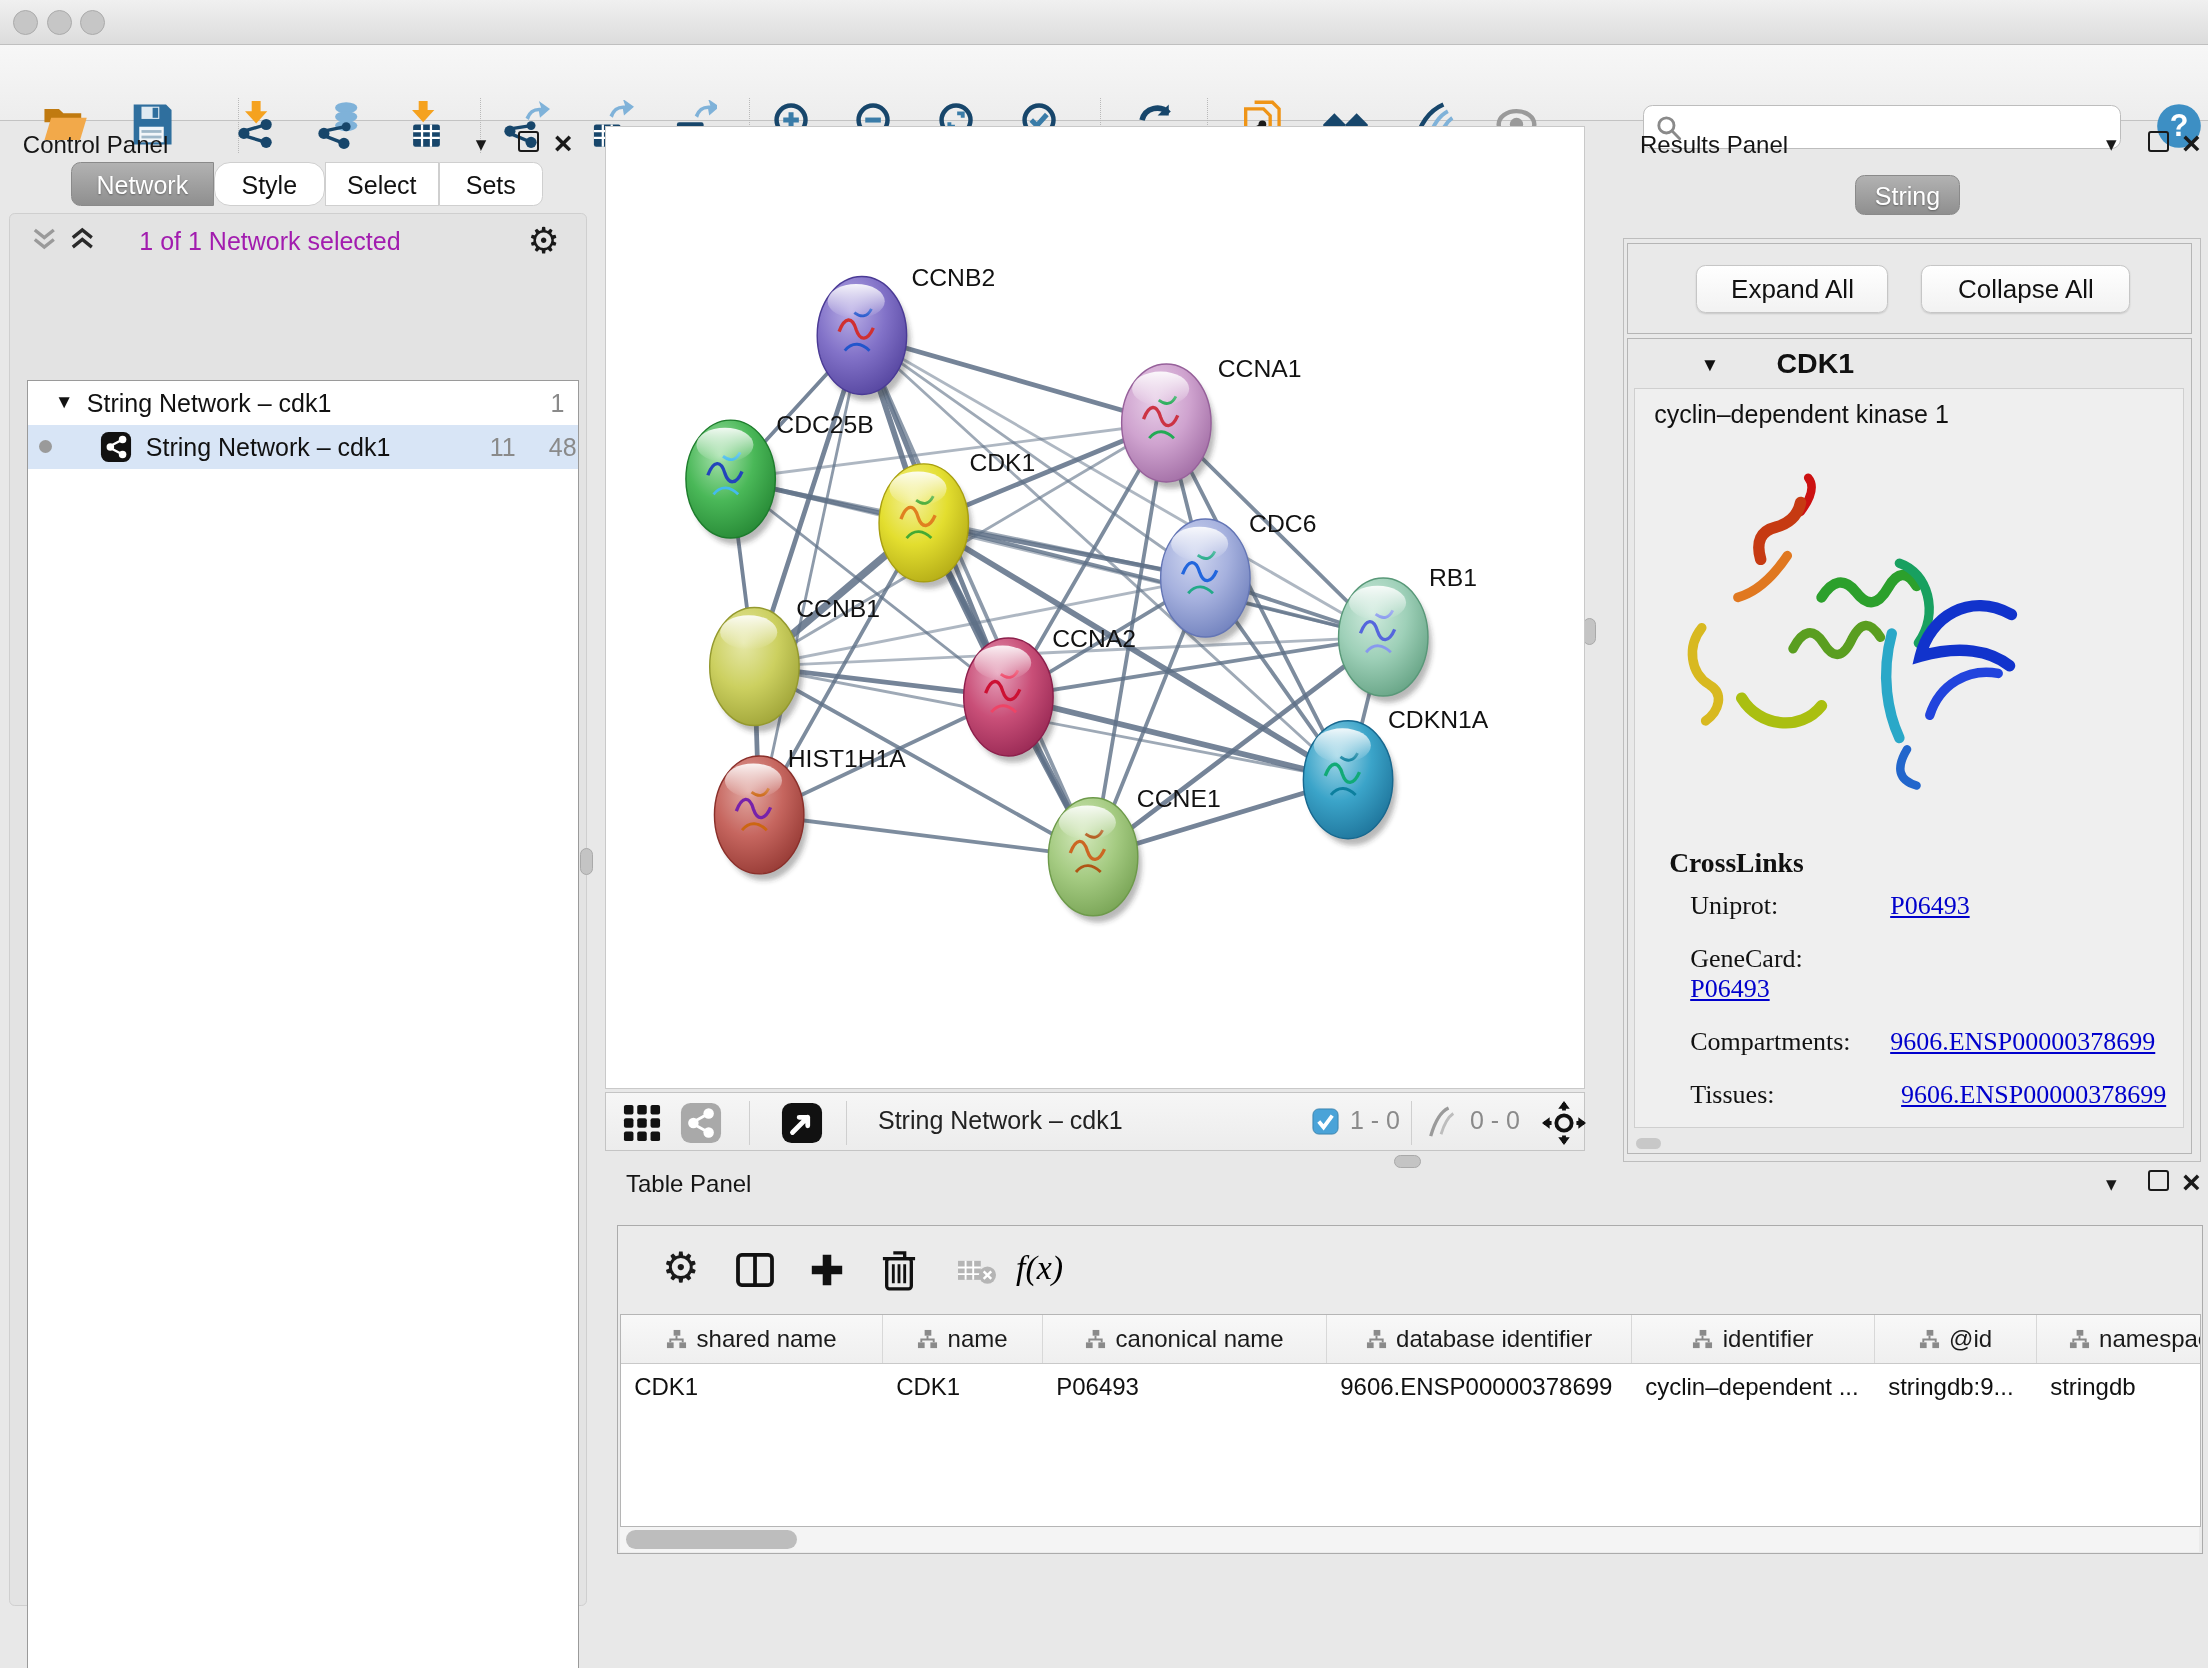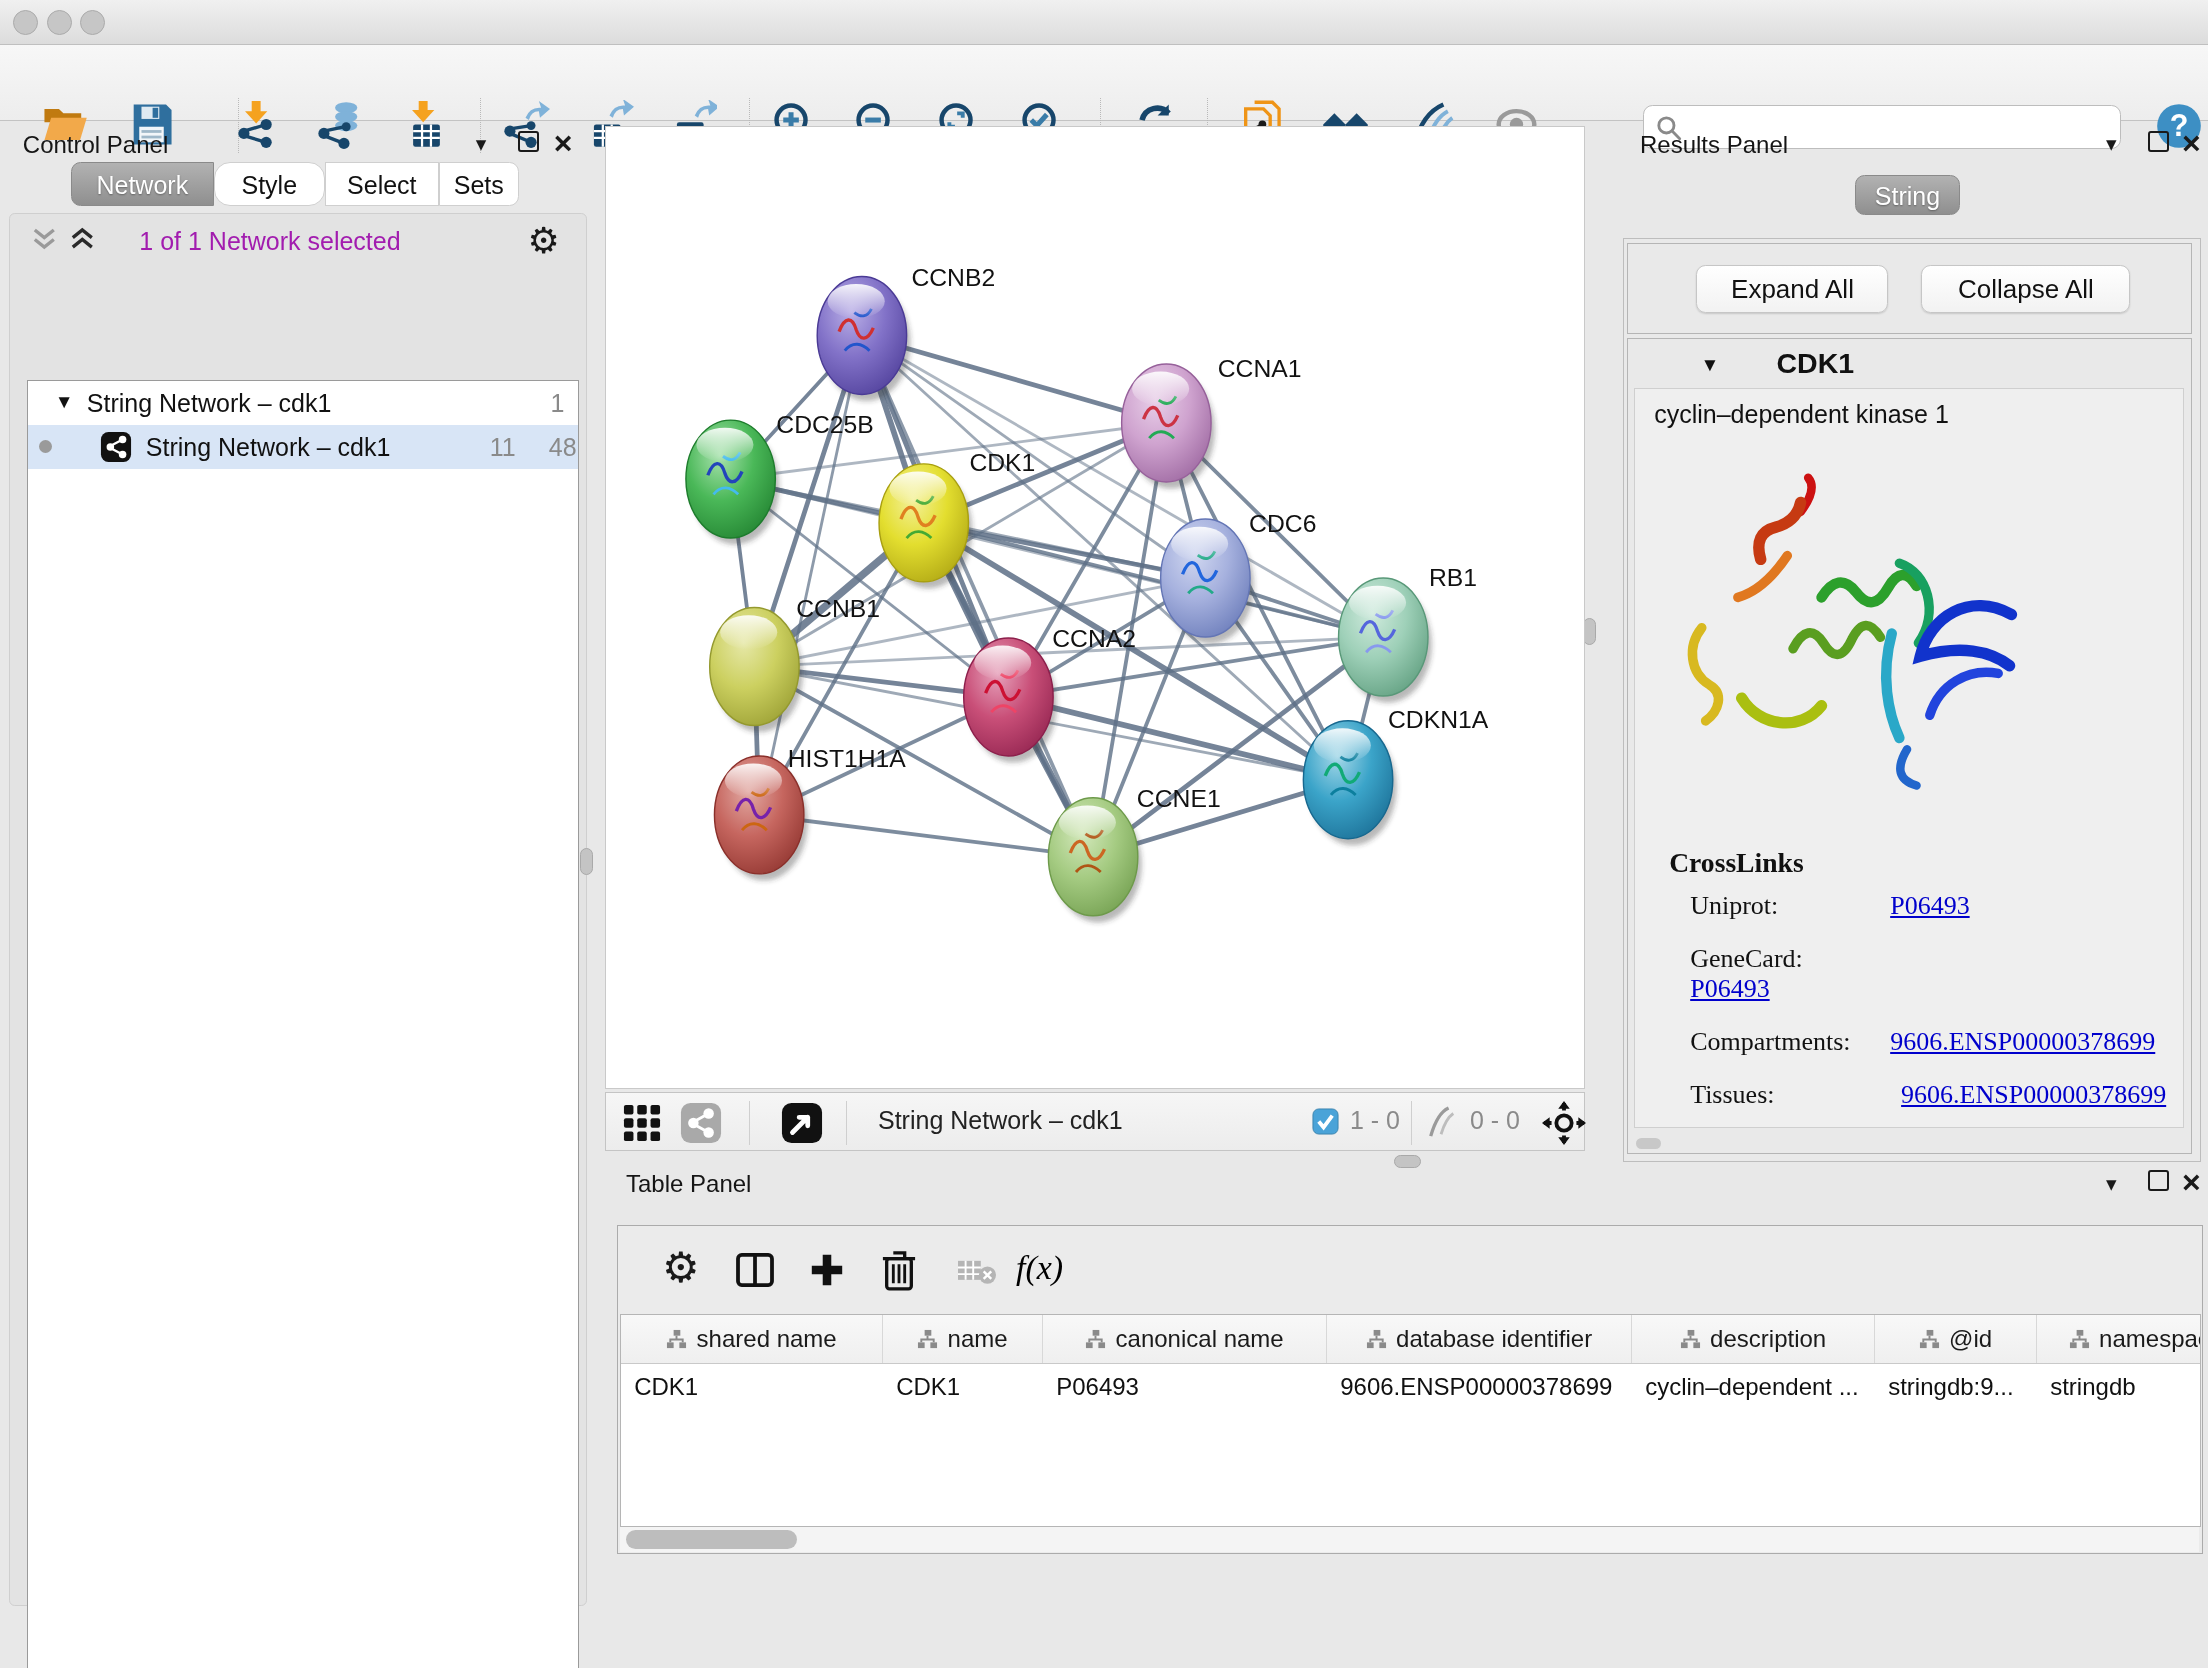--- a/index.html
+++ b/index.html
@@ -217,21 +217,21 @@
           <text x="22" y="31" text-anchor="middle" font-size="28" font-weight="bold" fill="#fff" font-family="Liberation Sans,sans-serif">?</text>
         </svg>
     </div>
   </div>
 
   <div class="abs" style="left:3.8px;top:121px;width:586px;height:1486px;">
     <div class="abs ptitle" style="left:19px;top:9.5px;">Control Panel</div>
     <div class="winic caret" style="left:472px;top:11.4px;">▾</div>
     <div class="winic floatic" style="left:514px;top:9.5px;"></div>
     <div class="winic closeic" style="left:550px;top:13.3px;">×</div>
-    <div class="abs" id="cp-tabs" style="left:67px;top:41px;"><div class="tab sel first" style="width: 143px;">Network</div><div class="tab" style="width: 111px; border-radius: 16px;">Style</div><div class="tab" style="width: 114px;">Select</div><div class="tab last" style="width: 80px;">Sets</div></div>
+    <div class="abs" id="cp-tabs" style="left:67px;top:41px;"><div class="tab sel first" style="width: 143px;">Network</div><div class="tab" style="width: 111px; border-radius: 16px;">Style</div><div class="tab" style="width: 114px;">Select</div><div class="tab last" style="width: 104px;">Sets</div></div>
     <div class="abs" style="left:5.7px;top:92px;width:576px;height:1391px;background:#e3e3e3;border:1px solid #cfcfcf;border-radius:5.7px;">
       <svg class="abs" style="left:21px;top:13.3px;" width="28.5" height="25" viewBox="0 0 30 26">
           <path d="M4 3l10 8L24 3M4 13l10 8 10-8" fill="none" stroke="#9a9a9a" stroke-width="3.5"></path>
         </svg>
       <svg class="abs" style="left:59px;top:13.3px;" width="28.5" height="25" viewBox="0 0 30 26">
           <path d="M4 11L14 3l10 8M4 21l10-8 10 8" fill="none" stroke="#2a2a2a" stroke-width="3.5"></path>
         </svg>
       <div class="abs" style="left:0;right:57px;top:13.3px;text-align:center;font-size:25px;color:#a21caf;">1 of 1 Network selected</div>
       <div class="abs" style="left:517px;top:5.7px;font-size:36px;color:#1a1a1a;">⚙</div>
     </div>
@@ -655,21 +655,21 @@
             </div>
             <div class="thead-cell" style="width: 243px; flex: 0 0 243px;">
               <svg width="21" height="21" viewBox="0 0 22 22">
                 <g fill="#8a8a8a">
                   <rect x="8" y="1" width="7" height="6"></rect>
                   <rect x="1" y="14" width="7" height="6"></rect>
                   <rect x="14" y="14" width="7" height="6"></rect>
                   <path d="M11 7v4M4.5 14v-3h13v3M10.5 8h1" stroke="#8a8a8a" stroke-width="2" fill="none"></path>
                 </g>
               </svg>
-              <span>description</span>
+              <span>identifier</span>
             </div>
             <div class="thead-cell" style="width: 162px; flex: 0 0 162px;">
               <svg width="21" height="21" viewBox="0 0 22 22">
                 <g fill="#8a8a8a">
                   <rect x="8" y="1" width="7" height="6"></rect>
                   <rect x="1" y="14" width="7" height="6"></rect>
                   <rect x="14" y="14" width="7" height="6"></rect>
                   <path d="M11 7v4M4.5 14v-3h13v3M10.5 8h1" stroke="#8a8a8a" stroke-width="2" fill="none"></path>
                 </g>
               </svg>

